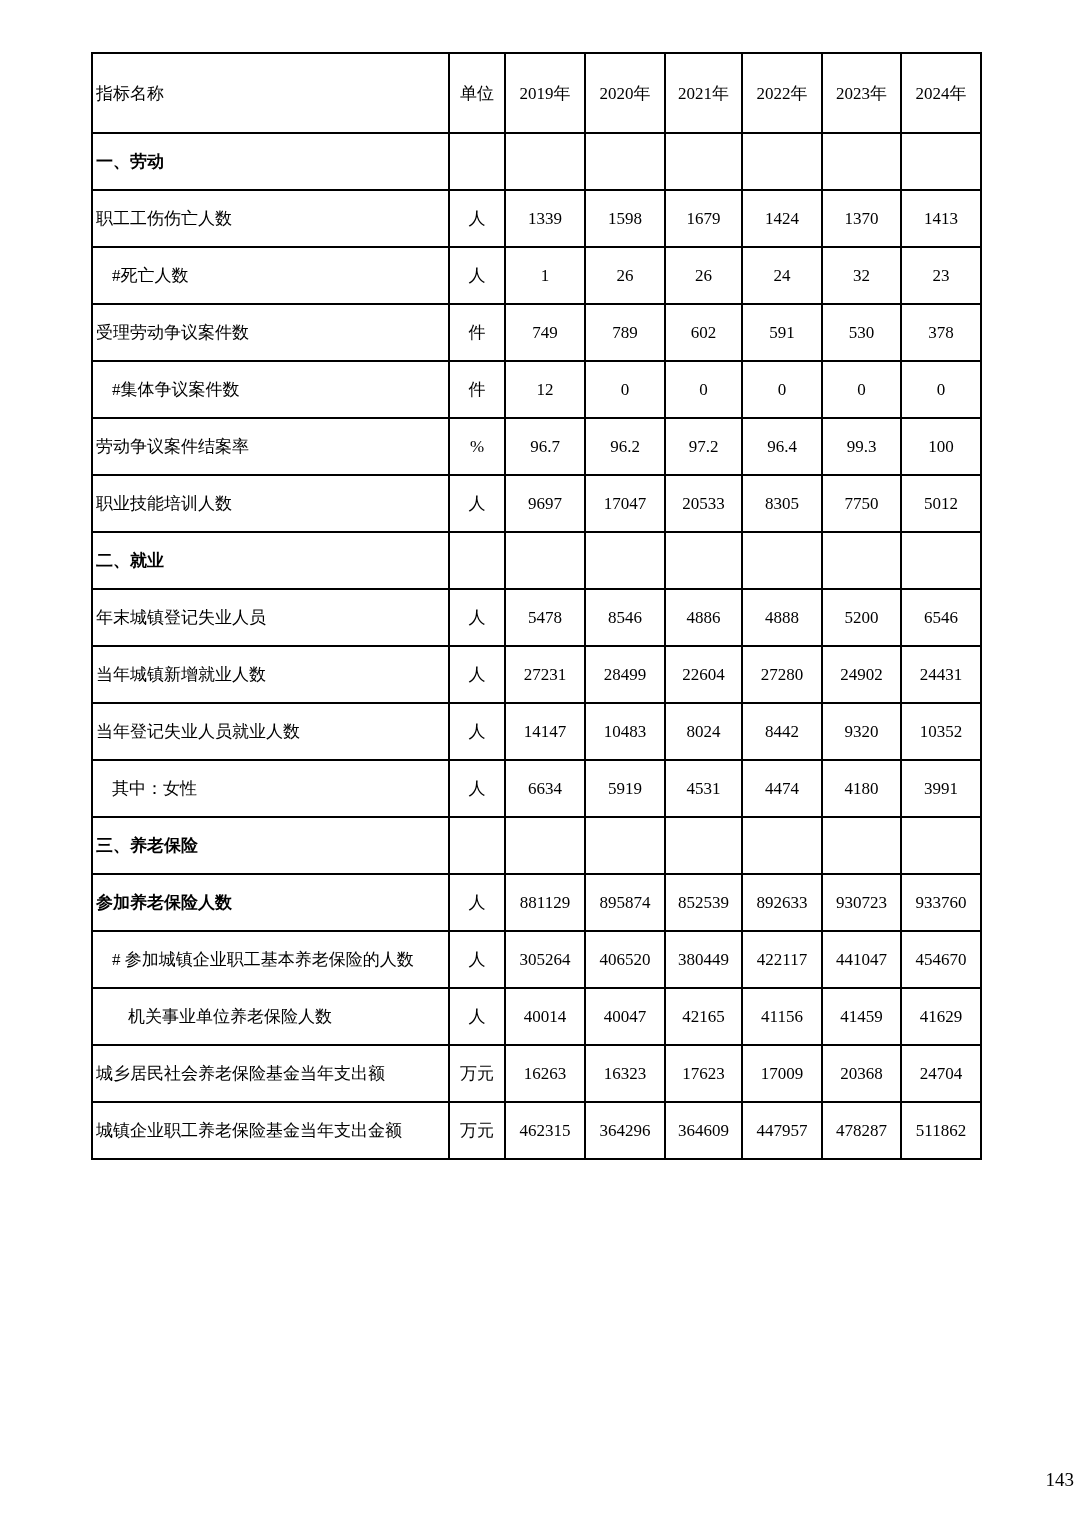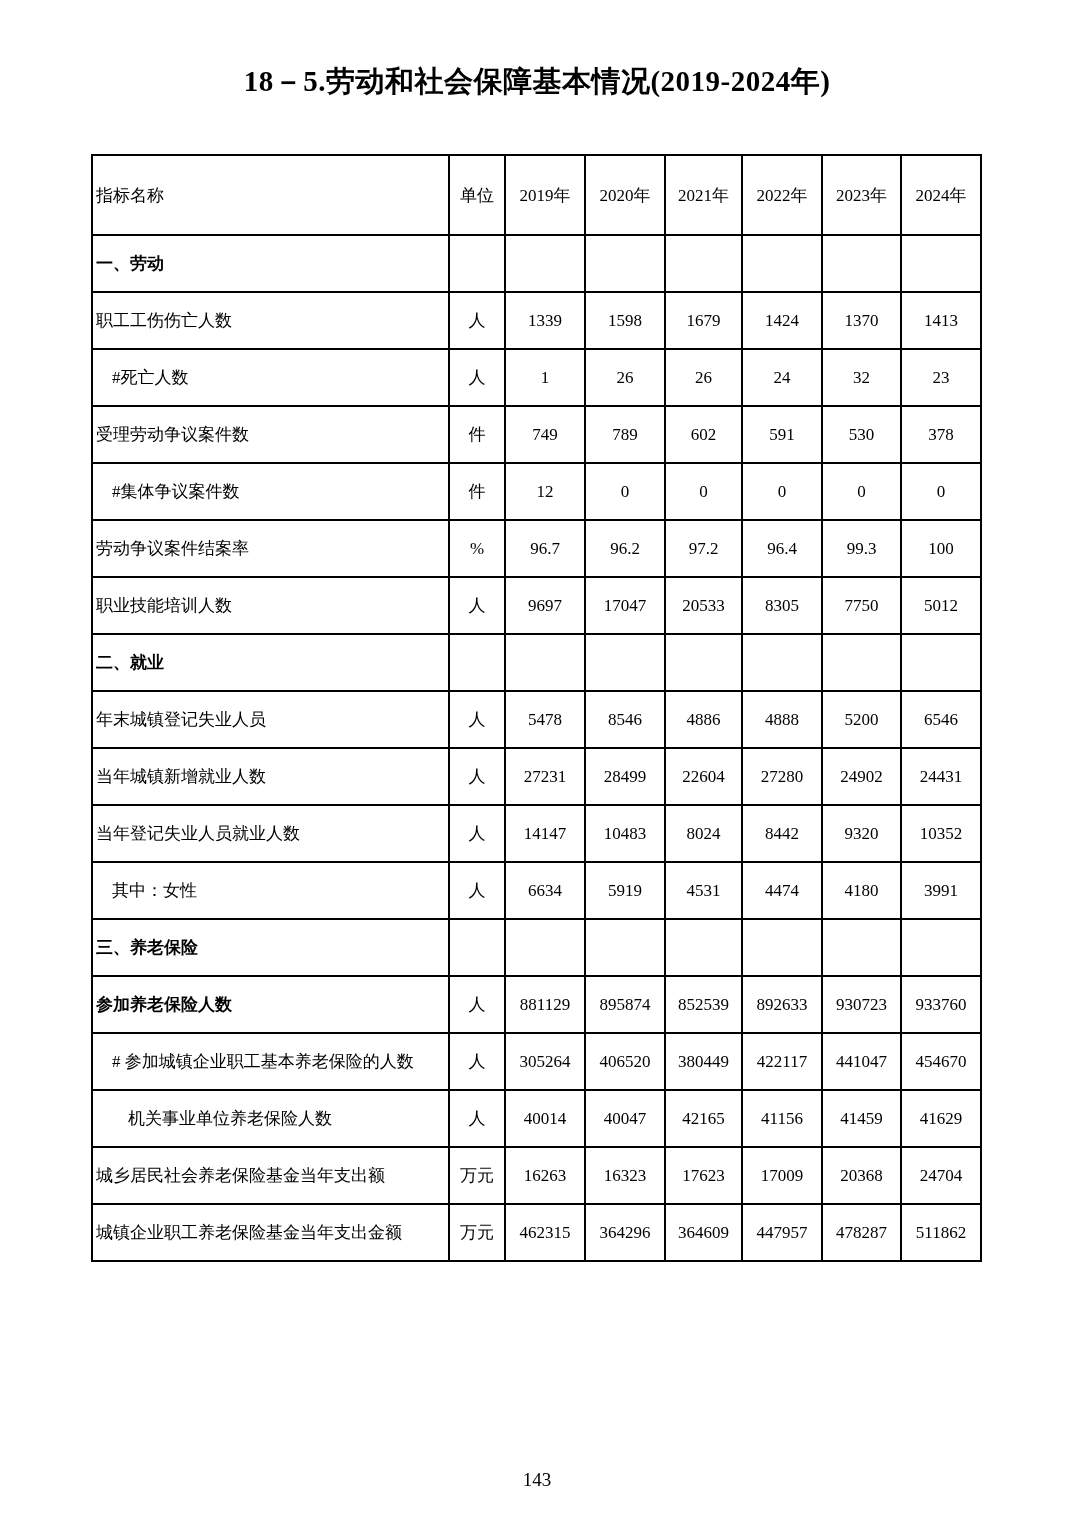--- a/index.html
+++ b/index.html
@@ -48,30 +48,29 @@
   }
   td.label.ind1 { text-indent: 16px; }
   td.label.ind2 { text-indent: 32px; }
   td.label.bold { font-weight: bold; }
   th.ctr, td.unit, td.val { text-align: center; }
   .page-number {
     position: absolute;
     bottom: 28px;
     left: 0;
     width: 100%;
-    text-align: center;
+    text-align: right;
     font-size: 19px;
   }
 </style>
 </head>
 <body>
 
 <div class="page">
 
-  <div class="title">18－5.劳动和社会保障基本情况(2019-2024年)</div>
 
   <table class="stats">
     <colgroup>
       <col style="width:357px">
       <col style="width:56px">
       <col style="width:80px">
       <col style="width:80px">
       <col style="width:77px">
       <col style="width:80px">
       <col style="width:79px">

